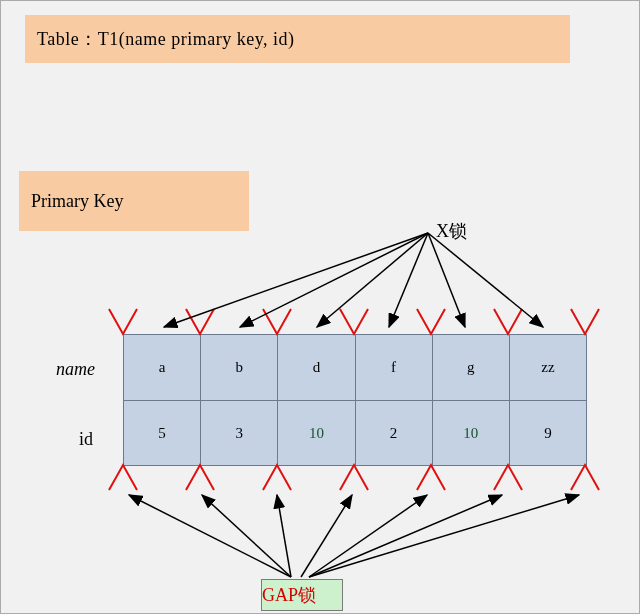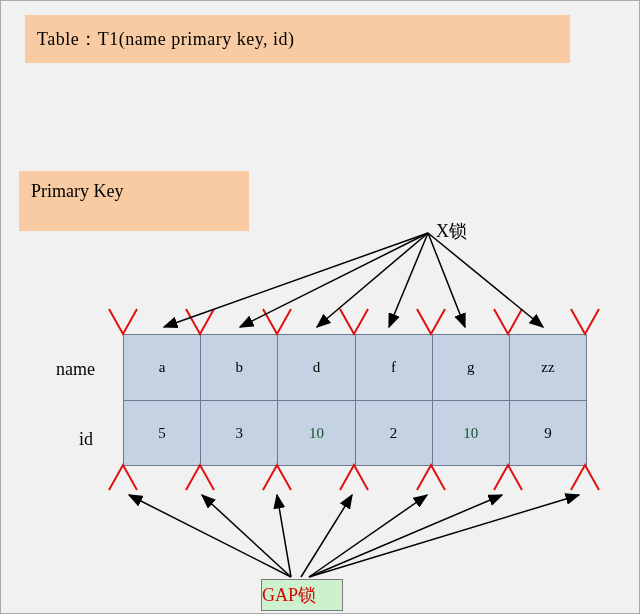--- a/index.html
+++ b/index.html
@@ -32,20 +32,21 @@
     letter-spacing: 0.5px;
     display: flex;
     align-items: center;
   }
   .pk-box {
     left: 18px;
     top: 170px;
     width: 230px;
     height: 60px;
     display: flex;
+    align-items: center;
   }
   .xlock-label {
     position: absolute;
     left: 435px;
     top: 218px;
     font-size: 18px;
   }
   .gap-box {
     position: absolute;
     left: 260px;
@@ -67,21 +68,21 @@
     width: 640px;
     height: 614px;
     pointer-events: none;
   }
 
   .row-label {
     position: absolute;
     font-size: 18px;
     color: #000;
   }
-  .row-label.name { left: 55px; top: 358px; }
+  .row-label.name { left: 55px; top: 358px; font-style: italic; }
   .row-label.id   { left: 78px; top: 428px; text-align: right; }
 
   .grid {
     position: absolute;
     left: 122px;
     top: 333px;
     width: 462px;
     border: 1px solid #6b7a8f;
   }
   .grid-row {

